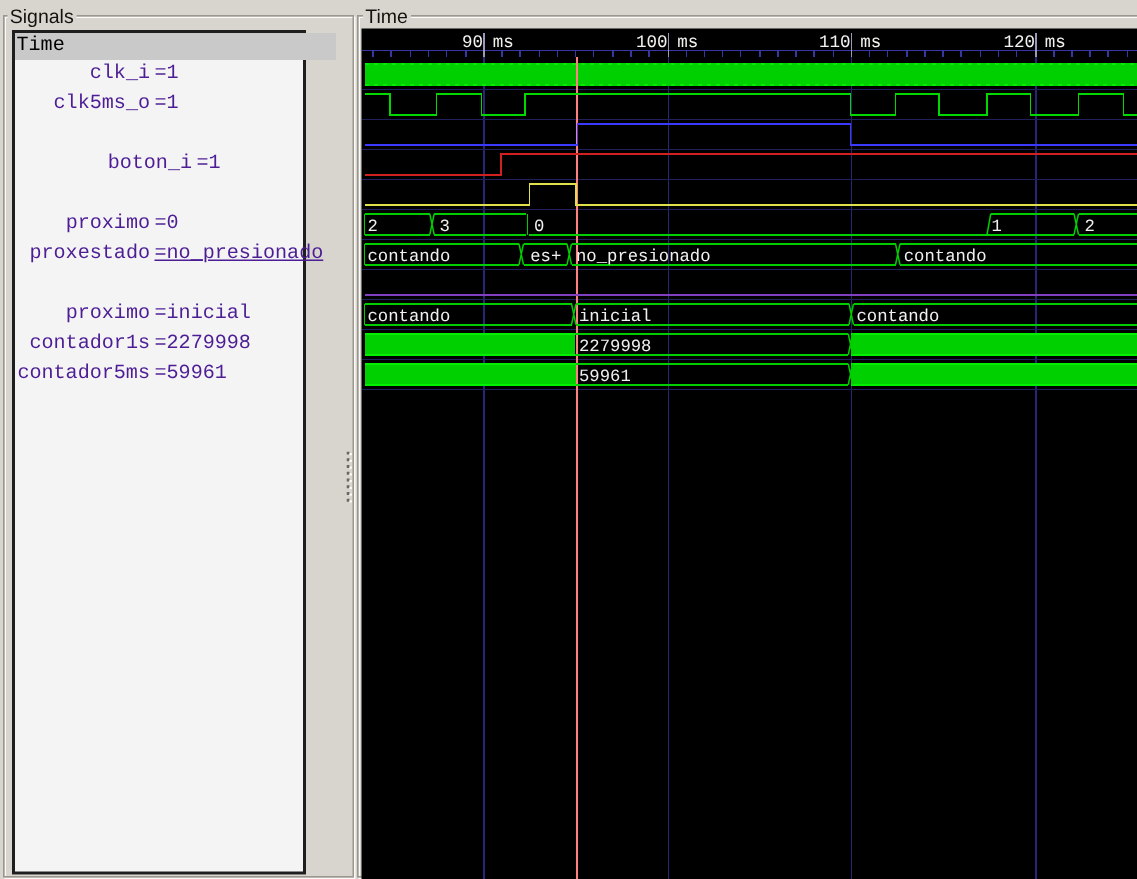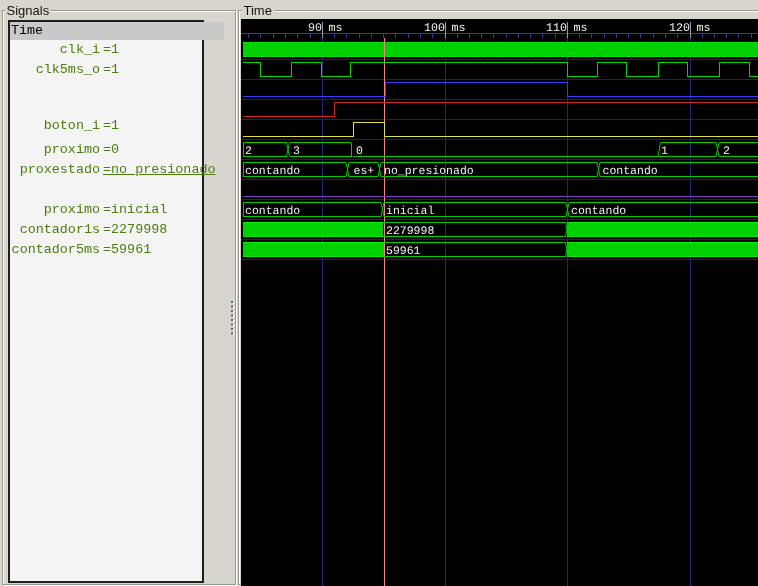--- a/index.html
+++ b/index.html
@@ -8,35 +8,35 @@
        font-family:"Liberation Sans", sans-serif;}
   .frame{position:absolute;border:1px solid #9a978f;box-shadow:1px 1px 0 #fbfaf8 inset, 1px 1px 0 #fbfaf8;}
   .flabel{position:absolute;top:3px;font-size:13px;line-height:15px;color:#15120d;background:#d8d5cf;padding:0 2px;}
   #sigframe{left:2px;top:10px;width:232px;height:573px;}
   #wavframe{left:238px;top:10px;width:530px;height:573px;}
   #siglist{position:absolute;left:8px;top:20px;width:196px;height:563px;background:#f4f4f4;
            border:2px solid #1e1e1e;box-sizing:border-box;padding-left:18px;}
   #timehdr{position:absolute;left:0px;top:0px;width:213px;height:18px;background:#c9c9c9;
            font-family:"Liberation Mono",monospace;font-size:13.4px;line-height:18px;color:#000;padding-left:1px;}
   .srow{position:absolute;left:0px;width:215px;height:20px;line-height:20px;
-        font-family:"Liberation Mono",monospace;font-size:13.4px;color:#4d7c0f;white-space:pre;}
+        font-family:"Liberation Mono",monospace;font-size:13.4px;color:#4c1d95;white-space:pre;}
   .srow .n{display:inline-block;width:90px;text-align:right;margin-right:3px;}
   #wavearea{position:absolute;left:241px;top:19px;width:521px;height:567px;background:#000;}
   #grip{position:absolute;left:231px;top:301px;width:4px;height:37px;}
 </style>
 </head>
 <body>
 
   <div class="frame" id="sigframe"></div>
   <div class="flabel" style="left:4.5px;">Signals</div>
   <div id="siglist">
     <div id="timehdr">Time</div>
     <div class="srow" style="top:18px;"><span class="n">clk_i</span>=1</div>
     <div class="srow" style="top:38px;"><span class="n">clk5ms_o</span>=1</div>
-    <div class="srow" style="top:94px;"><span class="n">boton_i</span>=1</div>
+    <div class="srow" style="top:78px;margin-left:28px;"><span class="n">boton_i</span>=1</div>
     <div class="srow" style="top:118px;"><span class="n">proximo</span>=0</div>
     <div class="srow" style="top:138px;text-decoration:underline;"><span class="n">proxestado</span>=no_presionado</div>
     <div class="srow" style="top:178px;"><span class="n">proximo</span>=inicial</div>
     <div class="srow" style="top:198px;"><span class="n">contador1s</span>=2279998</div>
     <div class="srow" style="top:218px;"><span class="n">contador5ms</span>=59961</div>
   </div>
 
   <div id="grip">
     <svg width="5" height="38">
       <g fill="#6a675f">

